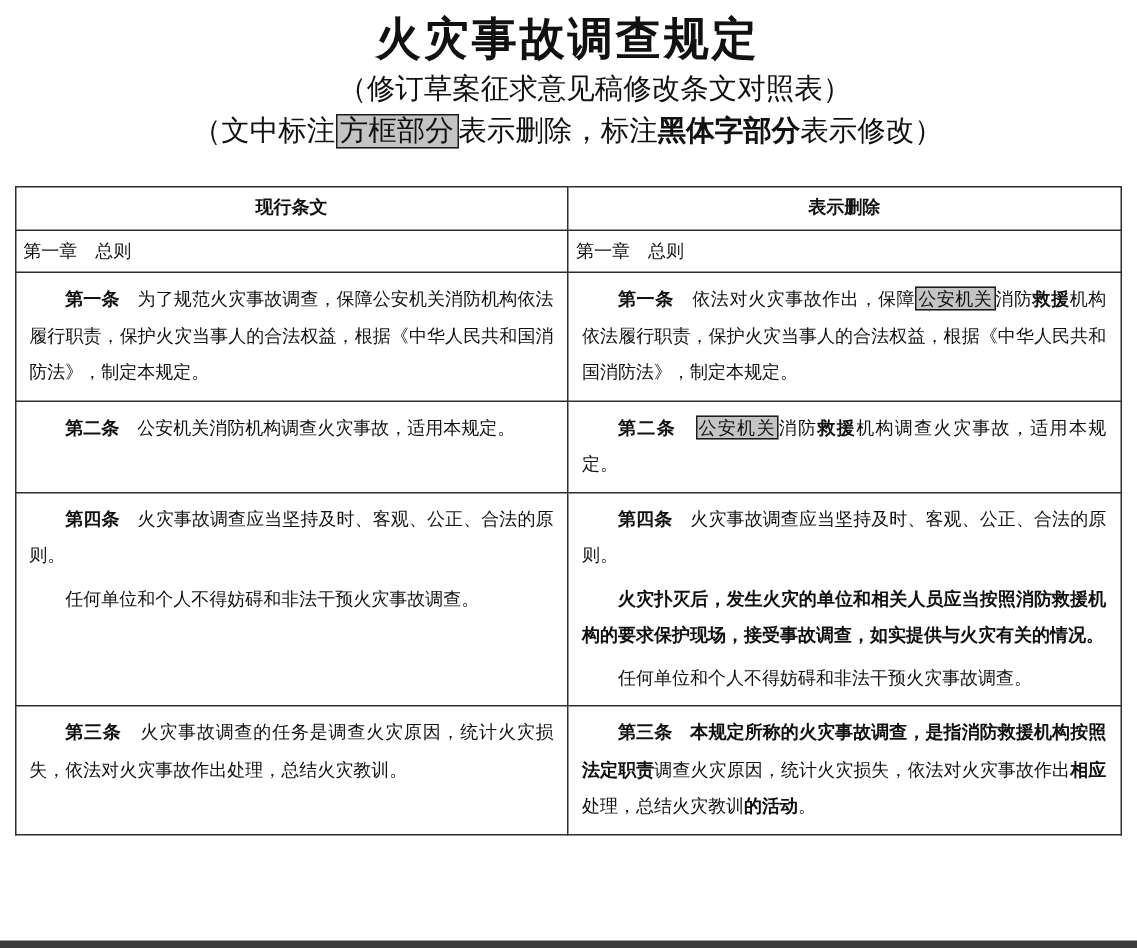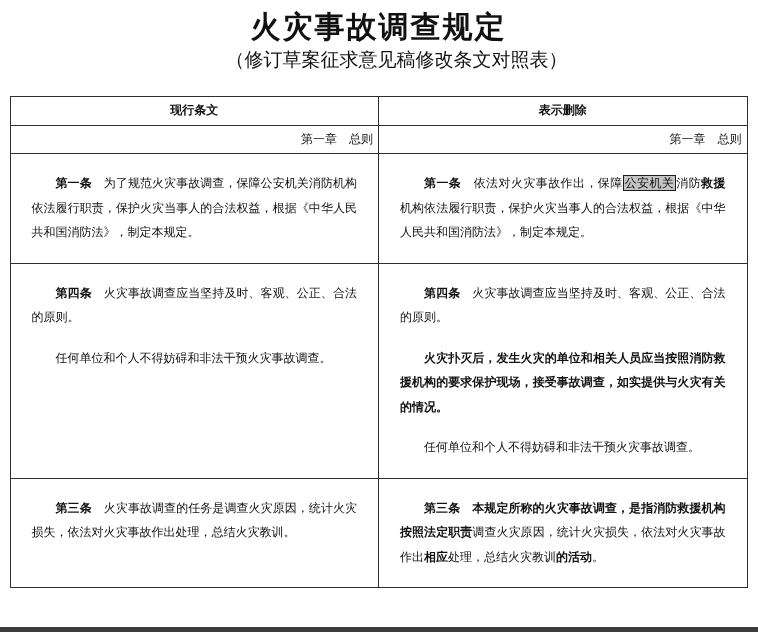--- a/index.html
+++ b/index.html
@@ -61,30 +61,30 @@
     padding:1px 5px 2px 5px;
   }
   th.col-header{
     text-align:center;
     font-weight:bold;
     font-size:18px;
     height:28px;
     padding:1px 4px;
   }
   td.chapter-cell{
-    text-align:right;
+    text-align:left;
     height:27px;
     padding:0 4px;
   }
   td.article-cell{
     text-align:justify;
   }
   .para{
     text-indent:2em;
-    margin:16px;
+    margin:4px;
     text-align:justify;
   }
   .seg{font-weight:normal;}
   .seg.bold{font-weight:bold;}
   .seg.boxed{
     background:var(--box-bg);
     border:1px solid #1c1c1c;
     padding:0 1px;
   }
 
@@ -98,40 +98,51 @@
 </style>
 </head>
 <body>
 
 <div class="page">
 
   <h1 class="doc-title">火灾事故调查规定</h1>
 
   <div class="doc-subtitle">（修订草案征求意见稿修改条文对照表）</div>
 
+  <div class="doc-legend">
+    <span>（文中标注</span><span class="legend-box">方框部分</span><span>表示删除，标注</span><span class="legend-bold">黑体字部分</span><span>表示修改）</span>
+  </div>
 
   <table class="compare">
     <thead>
       <tr>
         <th class="col-header">现行条文</th>
         <th class="col-header">表示删除</th>
       </tr>
     </thead>
     <tbody id="table-body">
       <tr>
         <td class="chapter-cell">第一章　总则</td>
         <td class="chapter-cell">第一章　总则</td>
       </tr>
 
     <tr>
           <td class="article-cell">
             <p class="para"><span class="seg bold">第一条</span><span class="seg">　为了规范火灾事故调查，保障公安机关消防机构依法履行职责，保护火灾当事人的合法权益，根据《中华人民共和国消防法》，制定本规定。</span></p>
           </td>
           <td class="article-cell">
             <p class="para"><span class="seg bold">第一条</span><span class="seg">　依法对火灾事故作出，保障</span><span class="seg boxed">公安机关</span><span class="seg">消防</span><span class="seg bold">救援</span><span class="seg">机构依法履行职责，保护火灾当事人的合法权益，根据《中华人民共和国消防法》，制定本规定。</span></p>
+          </td>
+        </tr>
+        <tr>
+          <td class="article-cell">
+            <p class="para"><span class="seg bold">第二条</span><span class="seg">　公安机关消防机构调查火灾事故，适用本规定。</span></p>
+          </td>
+          <td class="article-cell">
+            <p class="para"><span class="seg bold">第二条</span><span class="seg">　</span><span class="seg boxed">公安机关</span><span class="seg">消防</span><span class="seg bold">救援</span><span class="seg">机构调查火灾事故，适用本规定。</span></p>
           </td>
         </tr>
         <tr>
           <td class="article-cell">
             <p class="para"><span class="seg bold">第四条</span><span class="seg">　火灾事故调查应当坚持及时、客观、公正、合法的原则。</span></p>
             <p class="para"><span class="seg">任何单位和个人不得妨碍和非法干预火灾事故调查。</span></p>
           </td>
           <td class="article-cell">
             <p class="para"><span class="seg bold">第四条</span><span class="seg">　火灾事故调查应当坚持及时、客观、公正、合法的原则。</span></p>
             <p class="para"><span class="seg bold">火灾扑灭后，发生火灾的单位和相关人员应当按照消防救援机构的要求保护现场，接受事故调查，如实提供与火灾有关的情况。</span></p>

